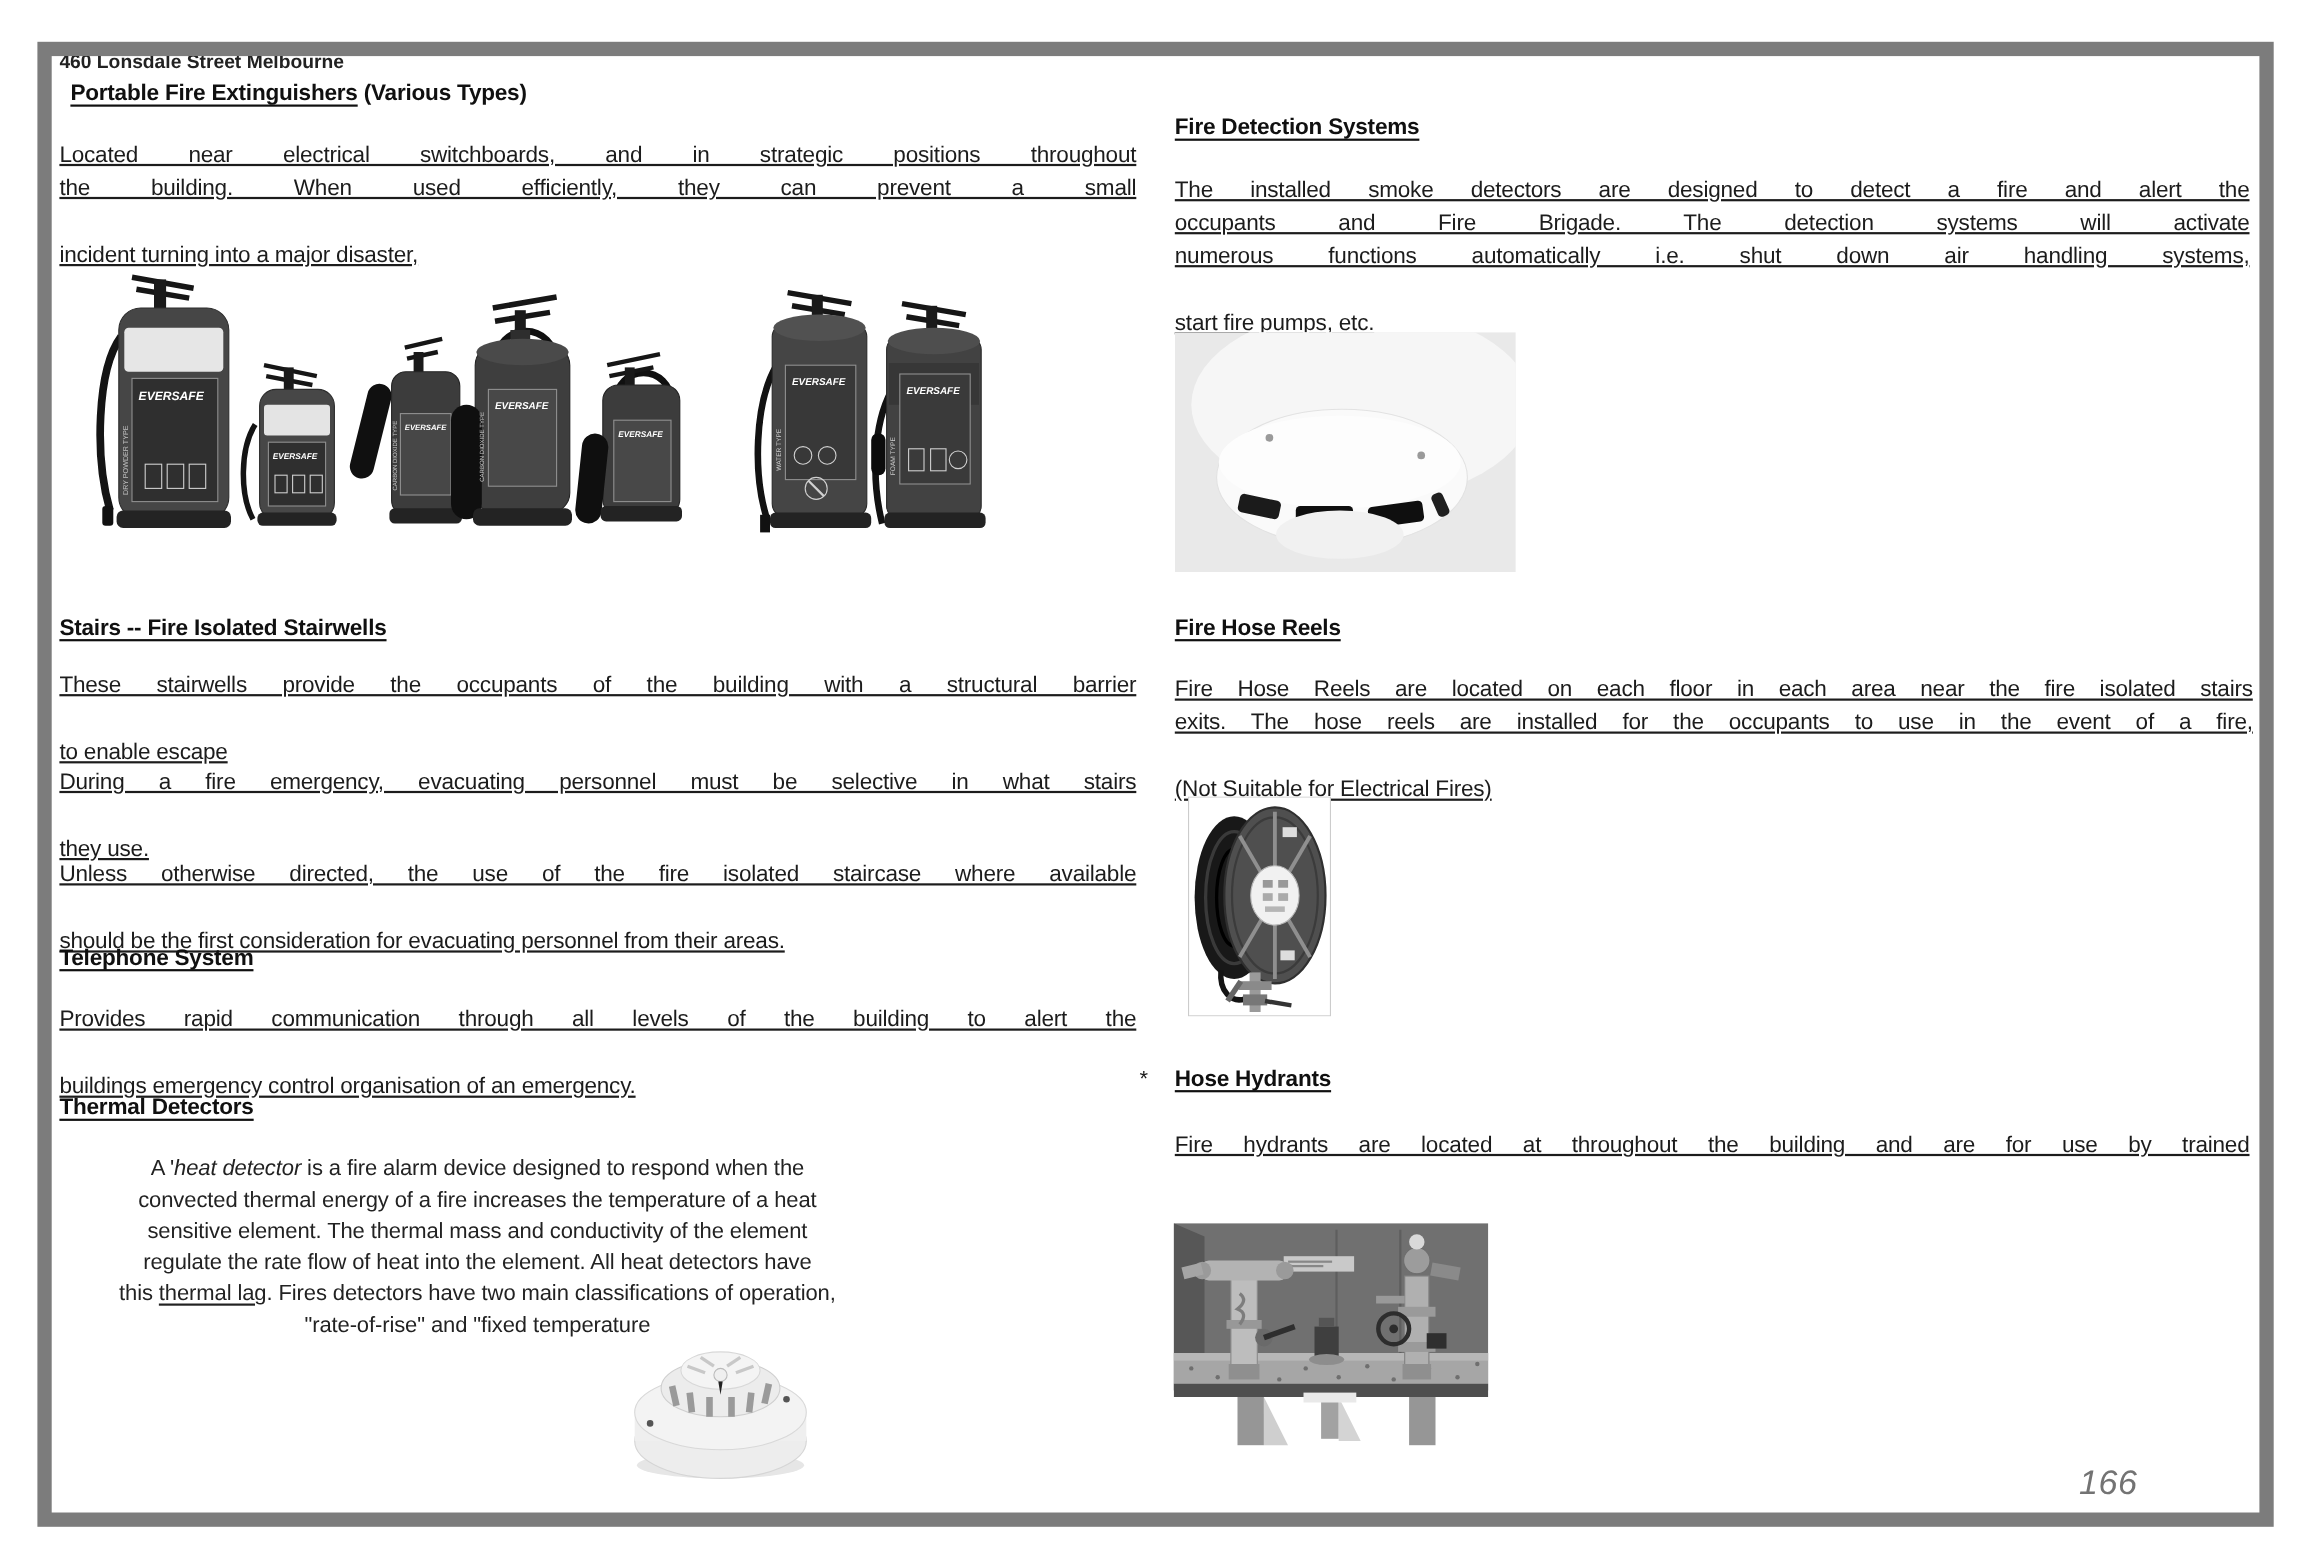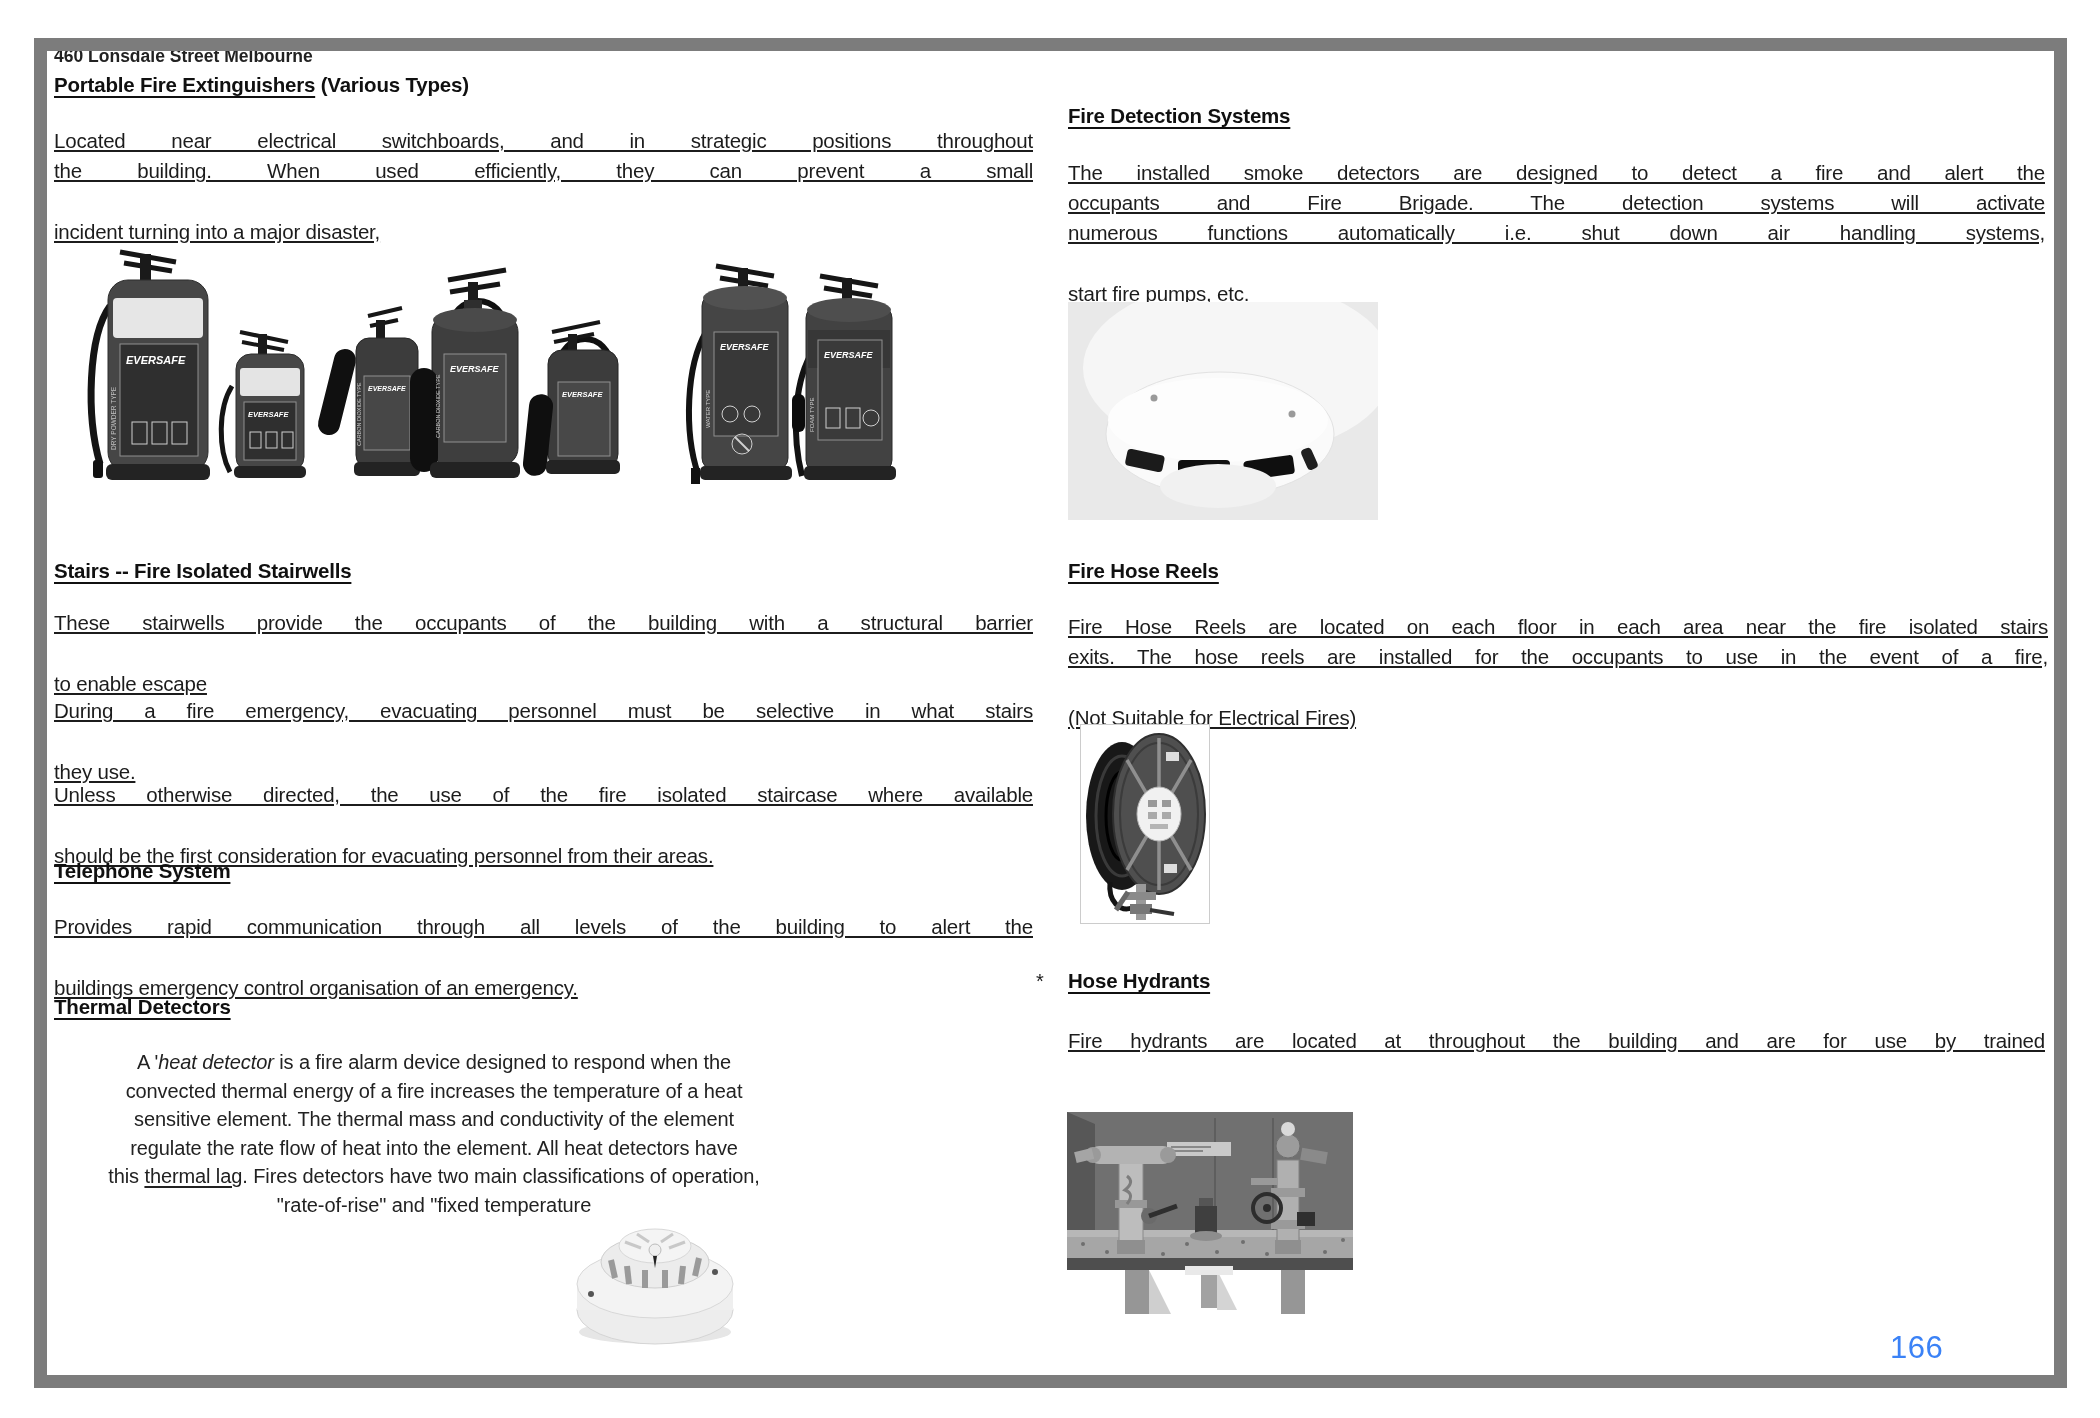--- a/index.html
+++ b/index.html
@@ -13,35 +13,35 @@
   .h{font-weight:bold;font-size:20.5px;line-height:26px;white-space:nowrap;color:#101010;letter-spacing:-0.2px;}
   .und{text-decoration:underline;text-decoration-thickness:2px;text-underline-offset:4px;}
   .body-block{font-size:20.5px;letter-spacing:-0.2px;color:#1c1c1c;}
   .jline{line-height:30px;text-align:justify;text-align-last:justify;text-decoration:underline;}
   .jline.last{text-align-last:left;margin-top:31px;}
   .tblock{font-size:20px;letter-spacing:-0.1px;color:#222;}
   .tline{line-height:28.5px;white-space:nowrap;}
   .ital{font-style:italic;}
   .undt{text-decoration:underline;text-underline-offset:3px;}
   .bullet{font-size:20px;color:#1c1c1c;}
-  .pagenum{font-size:31px;color:#3b82f6;letter-spacing:0.5px;}
+  .pagenum{font-size:31px;color:#737373;letter-spacing:0.5px;font-style:italic;}
   svg text{font-family:"Liberation Sans",sans-serif;}
 </style>
 </head>
 <body>
 
 <div class="page">
 
   <div class="frame"></div>
 
   <div class="abs clip-head">
     <span>460 Lonsdale Street Melbourne</span>
   </div>
 
-  <div class="abs h" style="left:54px;top:72px;">
+  <div class="abs h" style="left:64px;top:72px;">
     <span class="und">Portable Fire Extinguishers</span><span> (Various Types)</span>
   </div>
 
   <div class="abs body-block" style="left:54px;top:126px;width:979px;">
       <div class="jline">Located near electrical switchboards, and in strategic positions throughout</div>
       <div class="jline">the building.  When used efficiently, they can prevent a small</div>
       <div class="jline last">incident turning into a major disaster,</div>
     </div>
 
   <svg class="abs" style="left:80px;top:236px;" width="820" height="268" viewBox="0 0 820 268">

